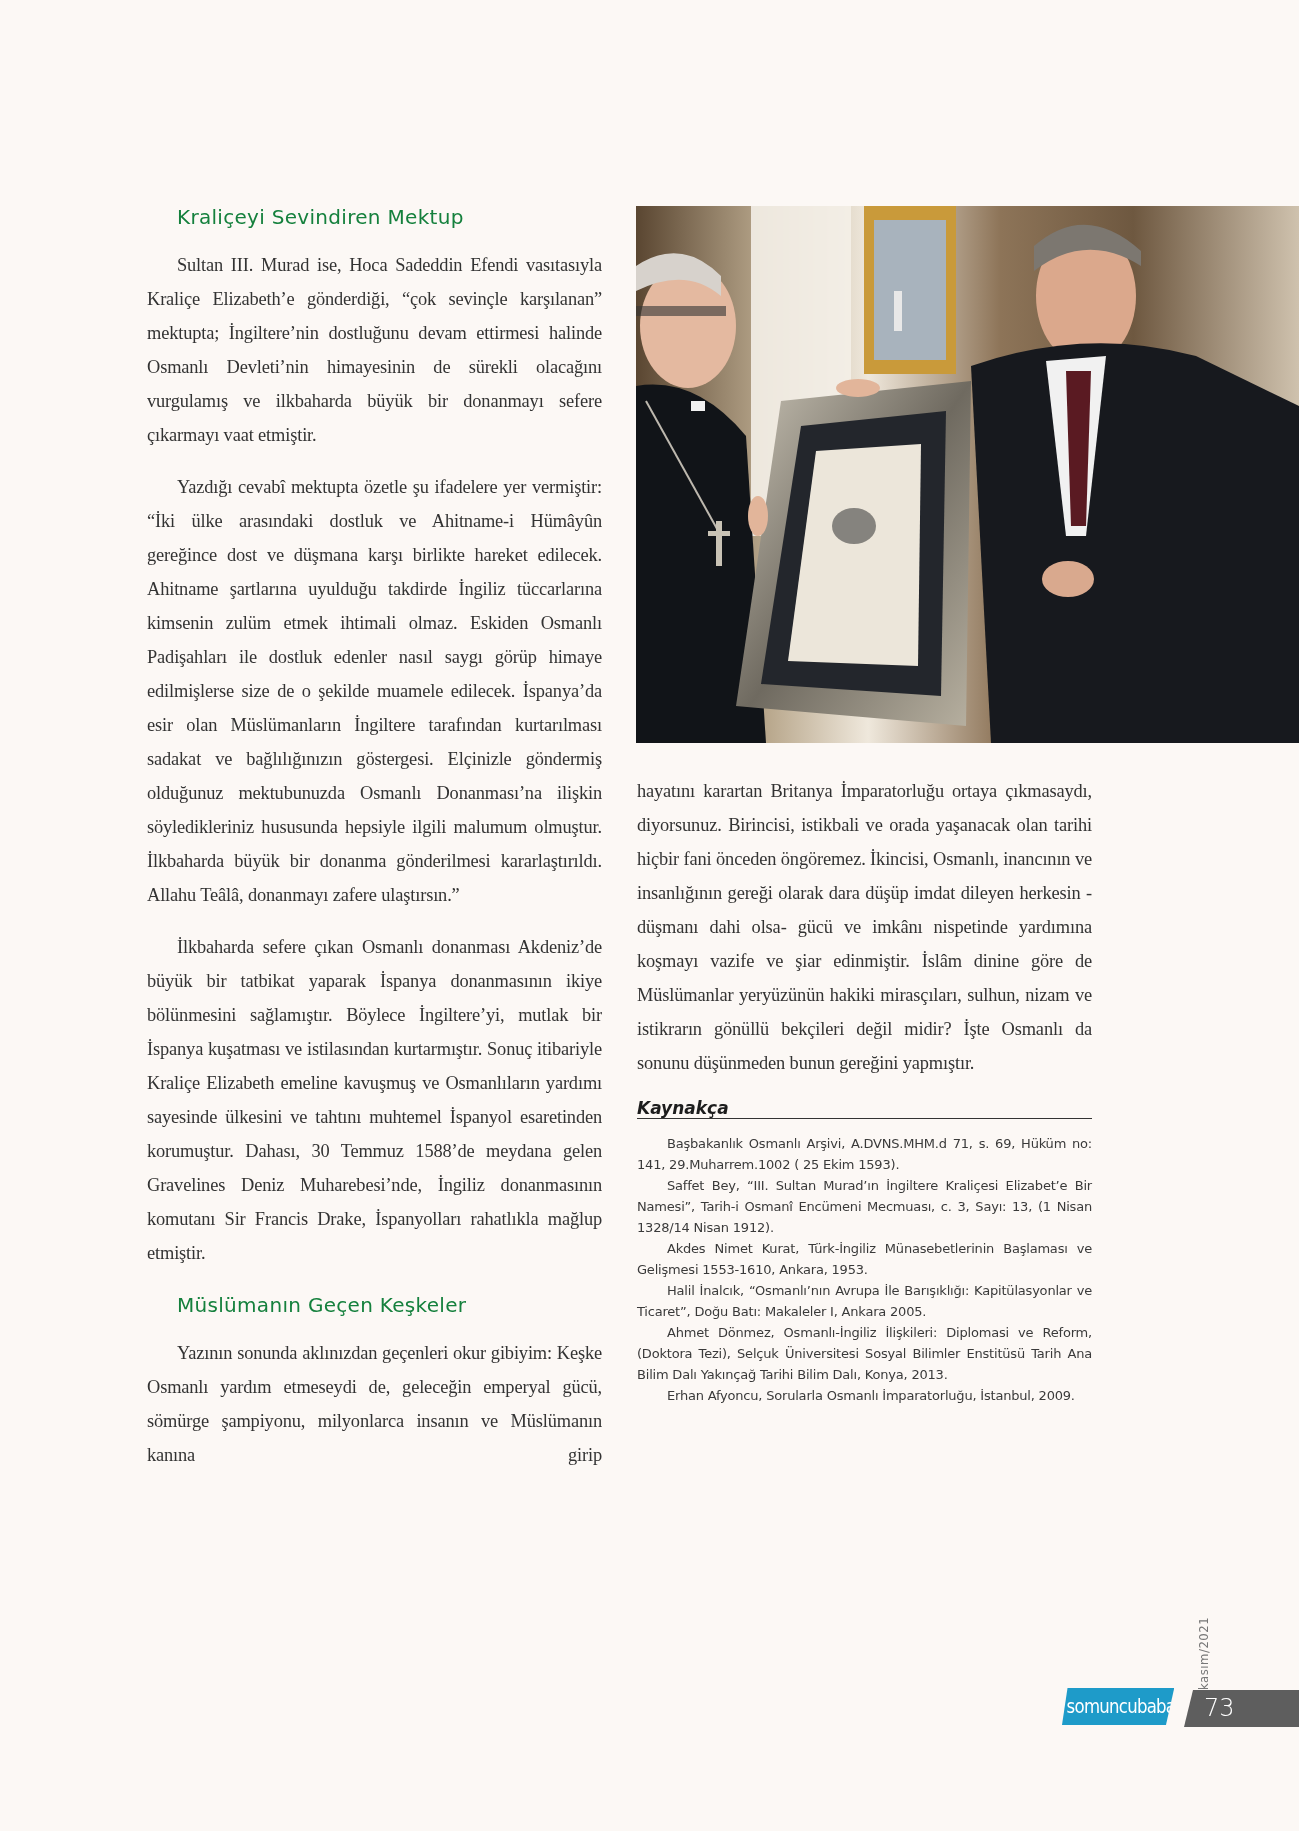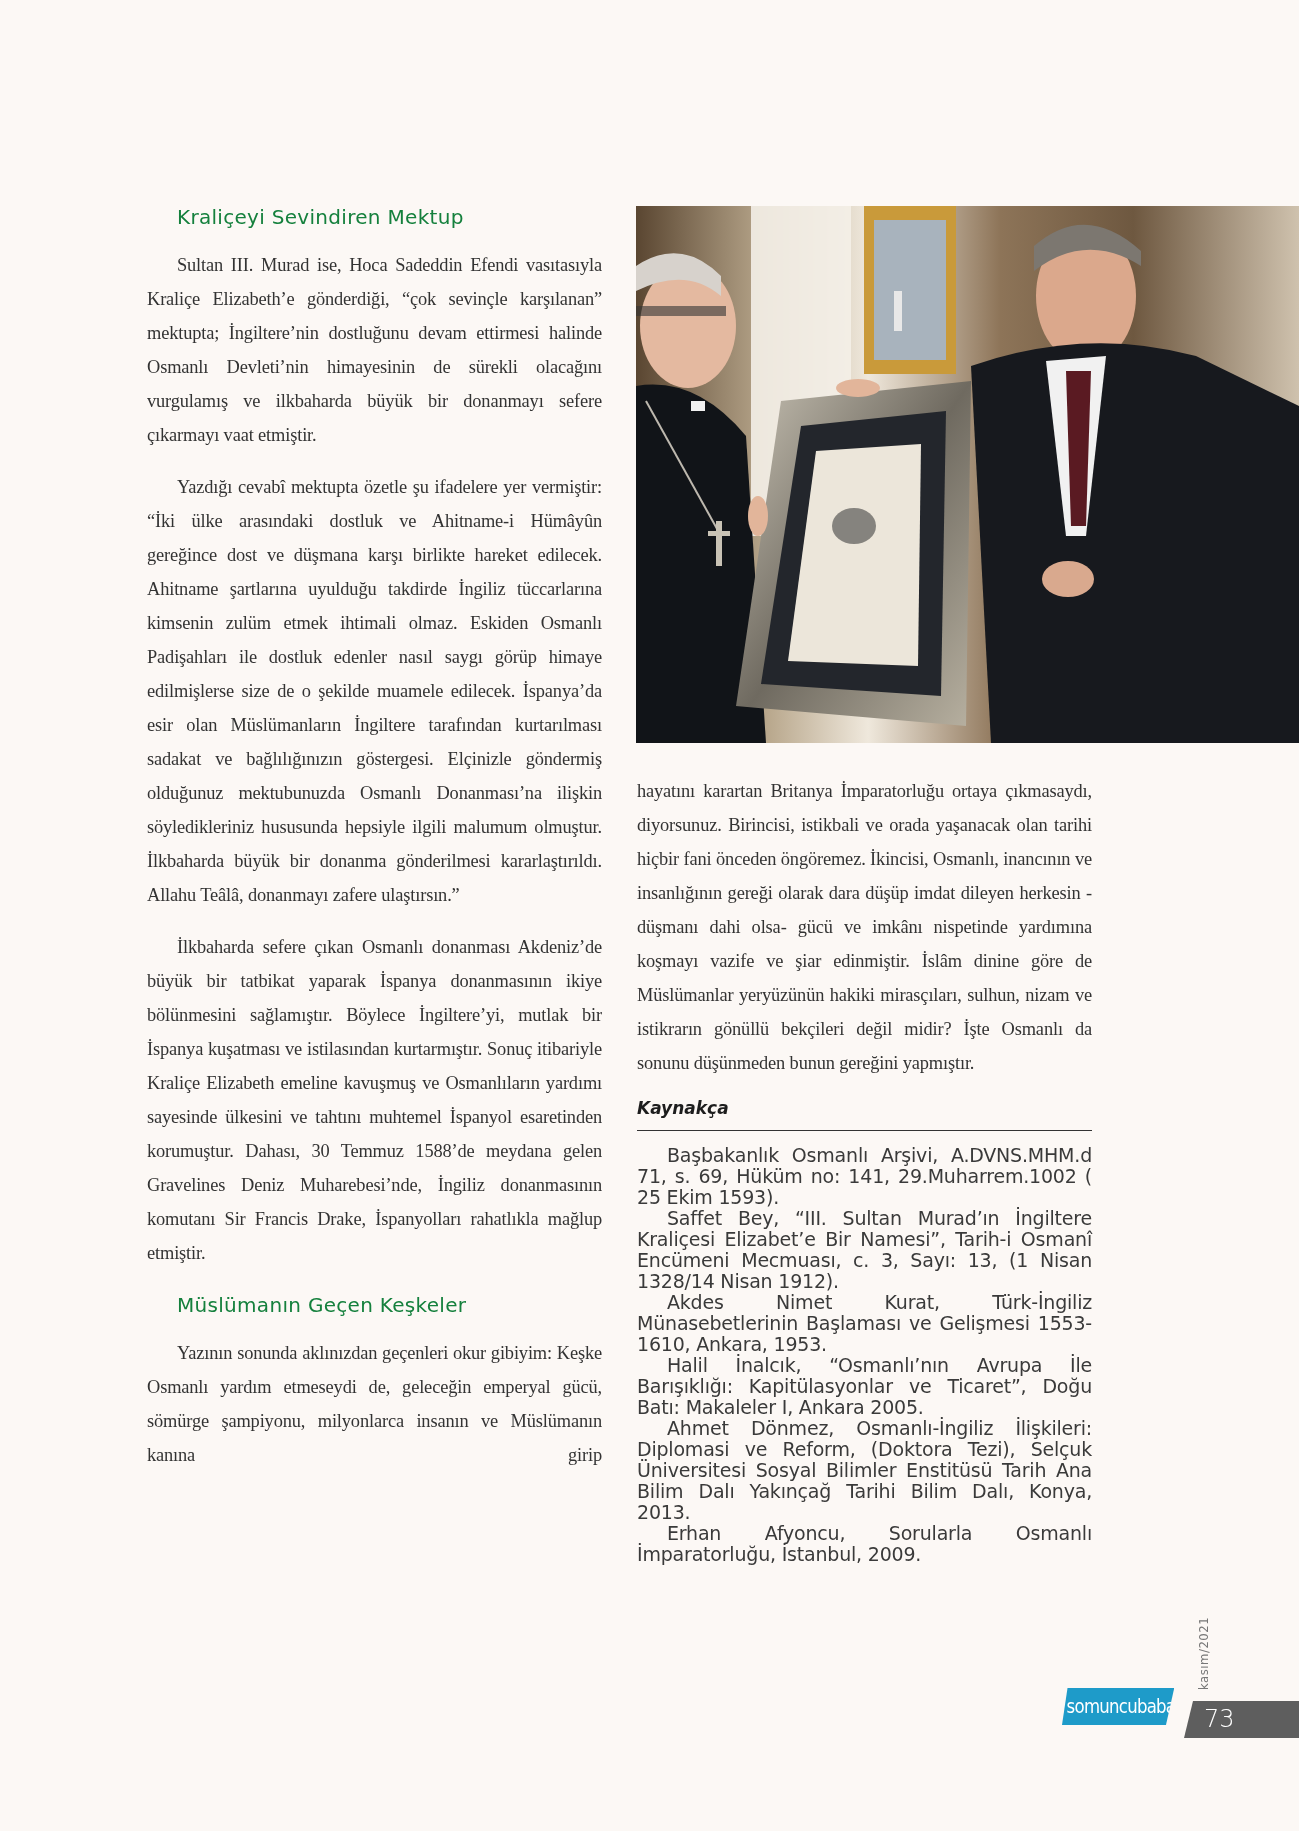--- a/index.html
+++ b/index.html
@@ -59,29 +59,29 @@
       background: #6b5a44;
     }
     .photo svg { display: block; }
     .sources-title {
       font-family: "DejaVu Sans", sans-serif;
       font-style: italic;
       font-weight: bold;
       font-size: 17px;
       color: #1d1d1d;
       margin: 14px 0 0 0;
-      padding-bottom: 12px;
+      padding-bottom: 0;
       border-bottom: 1.5px solid #333;
     }
     .sources {
       margin-top: 14px;
     }
     .source {
       font-family: "DejaVu Sans", sans-serif;
-      font-size: 19px;
+      font-size: 13px;
       line-height: 21px;
       color: #3a3a3a;
       text-indent: 30px;
       text-align: justify;
       margin: 0;
       word-break: break-word;
       letter-spacing: -0.2px;
     }
     .footer-date {
       position: absolute;
@@ -126,21 +126,21 @@
       left: 116px;
       top: 0;
       width: 10px;
       height: 37px;
       background: #fcf8f5;
       clip-path: polygon(6px 0, 10px 0, 4px 37px, 0 37px);
     }
     .footer-page {
       position: absolute;
       left: 122px;
-      top: 13px;
+      top: 2px;
       width: 115px;
       height: 37px;
       background: #5e5e5e;
       clip-path: polygon(9px 0, 115px 0, 115px 37px, 0 37px);
       color: #fff;
       font-family: "DejaVu Sans", sans-serif;
       font-size: 24px;
       line-height: 37px;
       padding-left: 20px;
       box-sizing: border-box;

